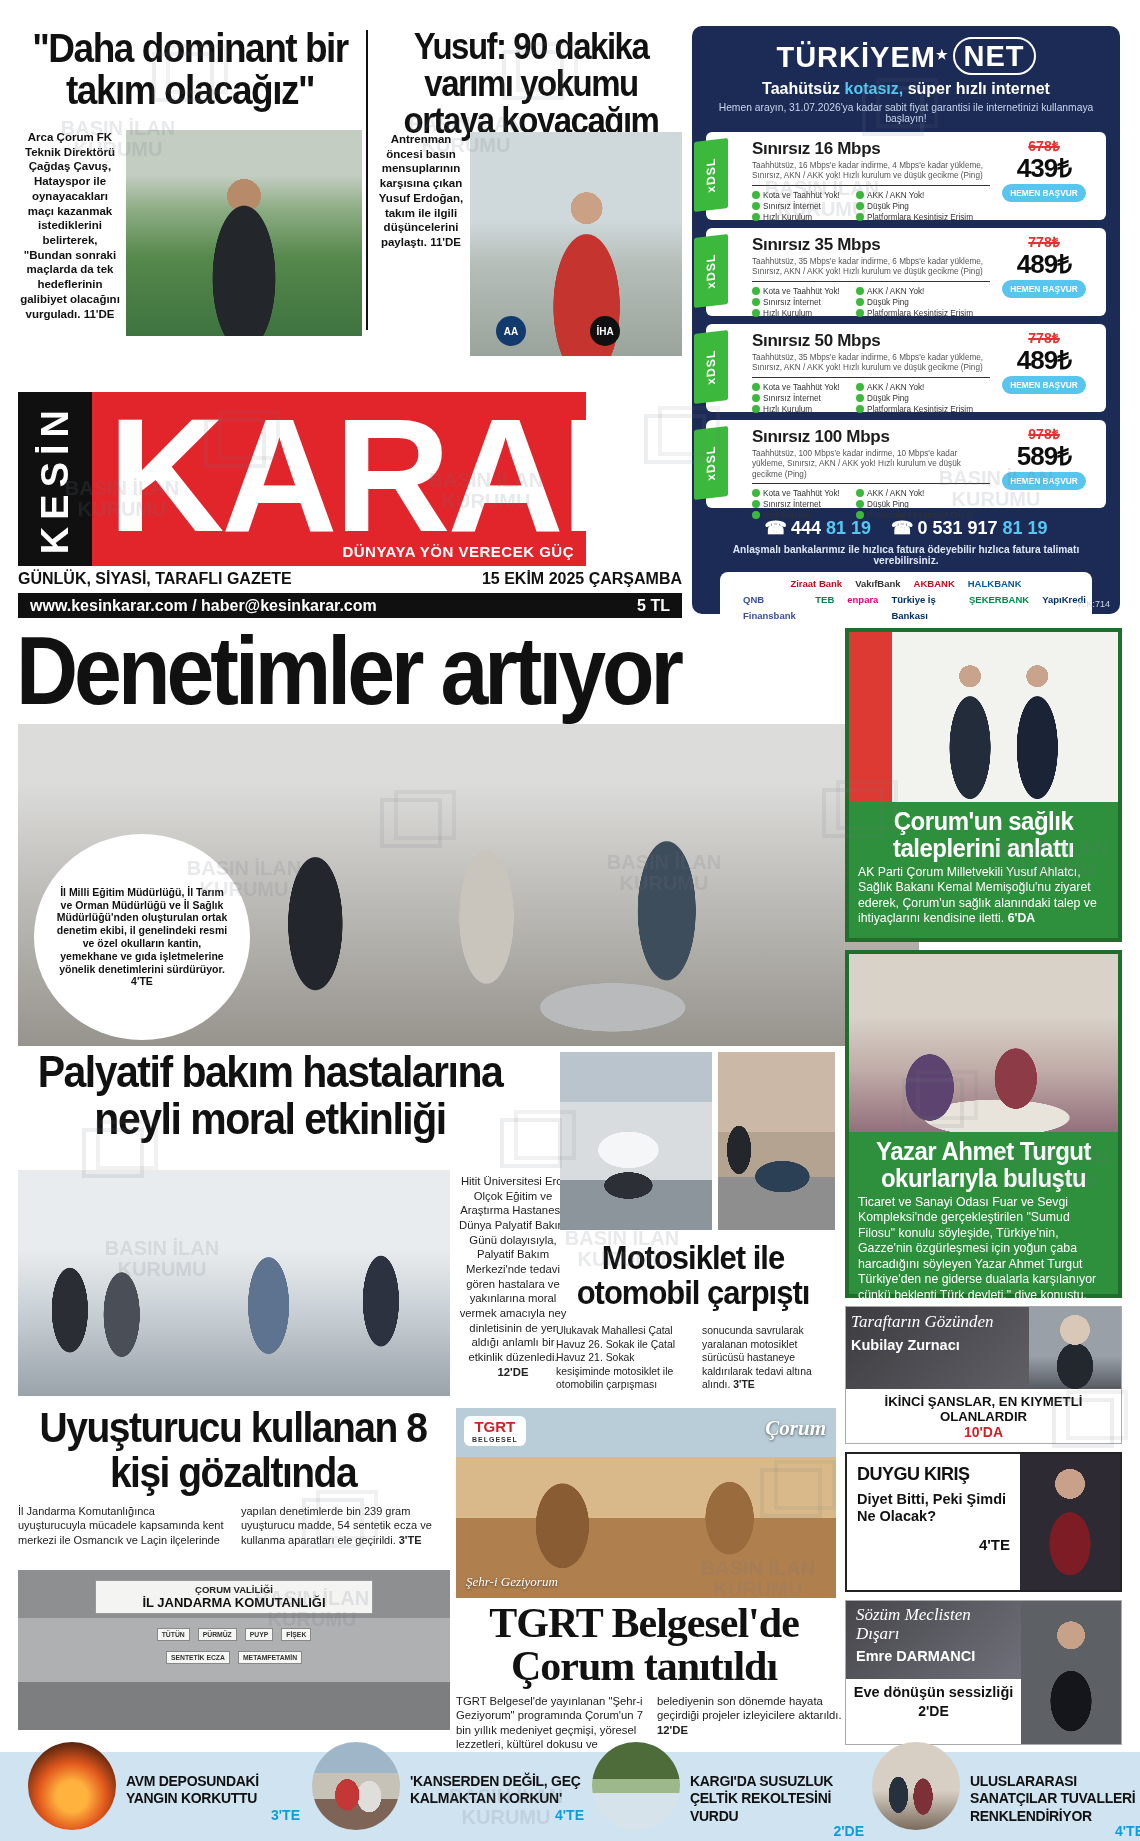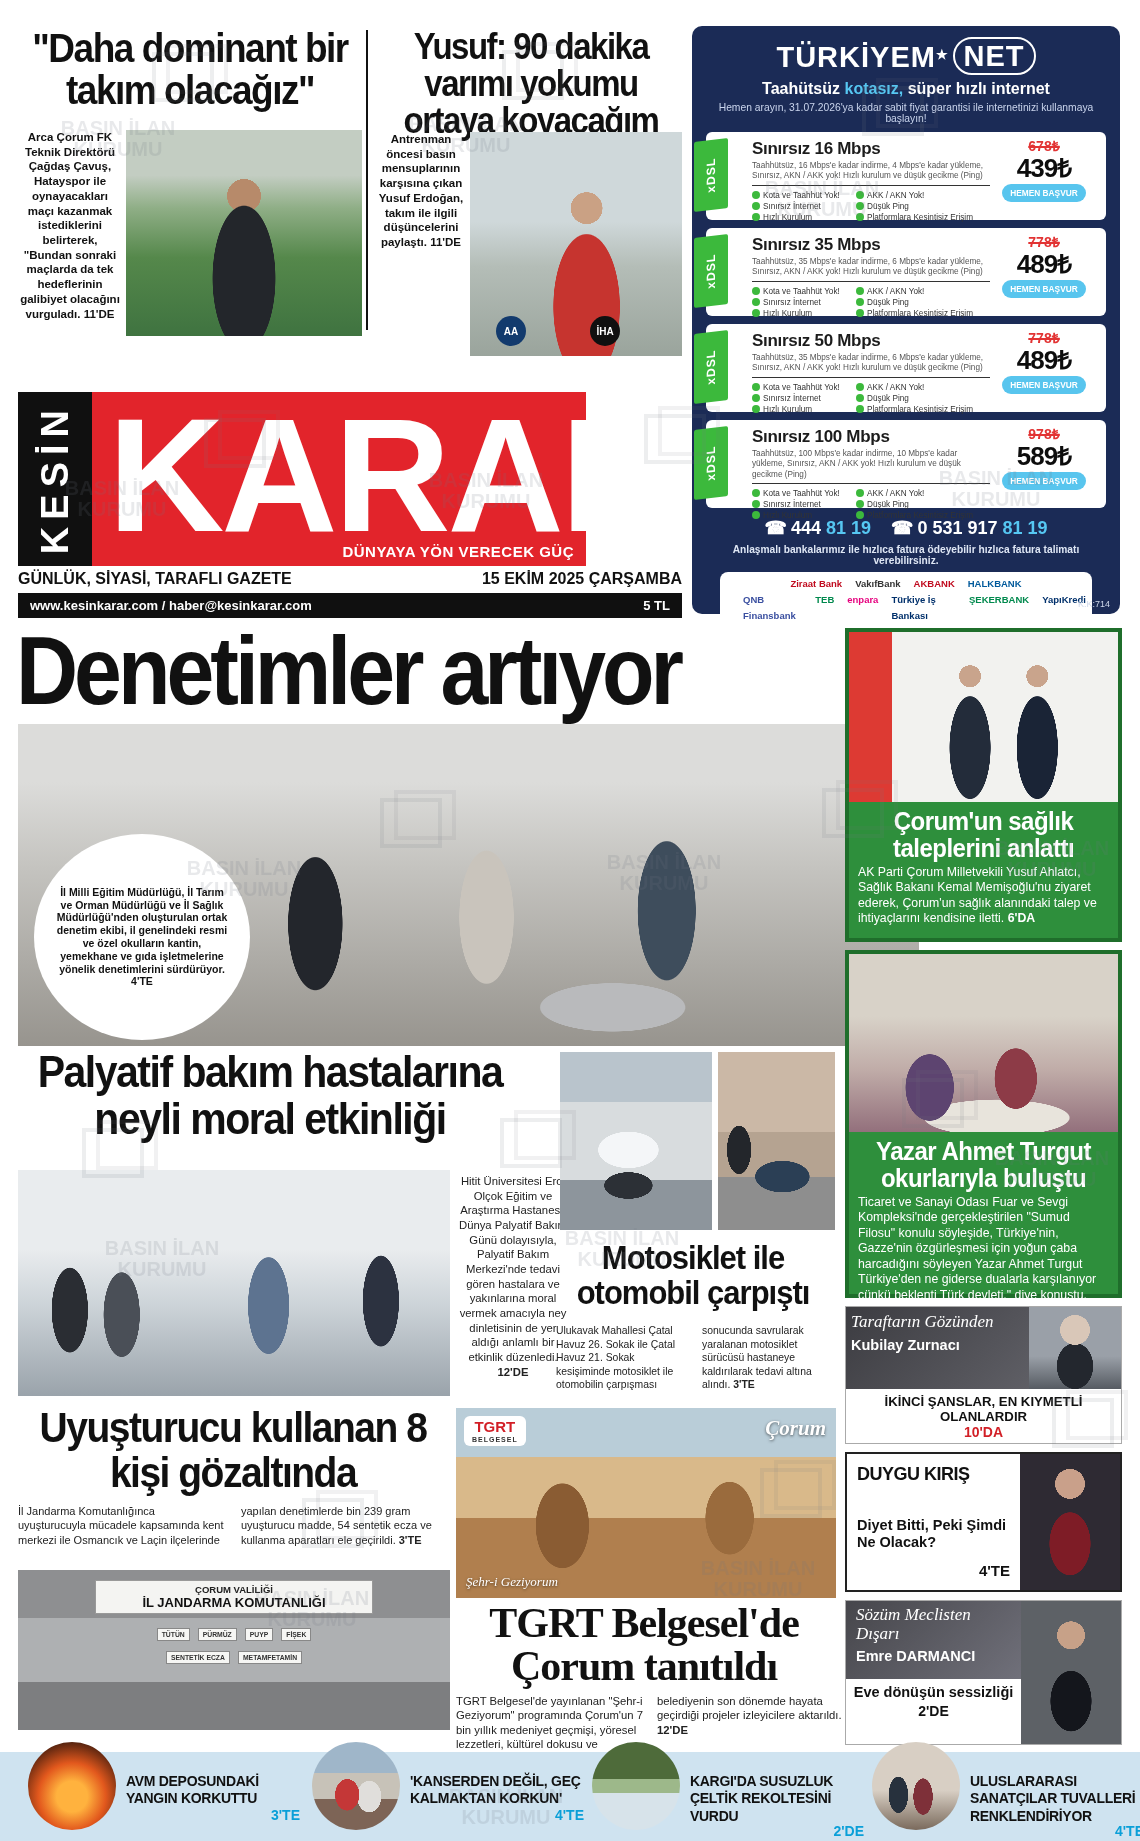--- a/index.html
+++ b/index.html
@@ -81,21 +81,21 @@
 
   
   .mh-kesin{left:18px;top:392px;width:74px;height:174px;background:#101010;display:flex;align-items:center;justify-content:center;}
   .mh-kesin span{writing-mode:vertical-rl;transform:rotate(180deg);color:#fff;font-size:38px;font-weight:bold;letter-spacing:7px;}
   .mh-karar{left:92px;top:392px;width:494px;height:174px;background:#e2242b;}
   .mh-karar .t{position:absolute;left:16px;top:-4px;font-size:152px;font-weight:bold;color:#fff;letter-spacing:-3px;
       transform:scale(1.06,1.06);transform-origin:left center;line-height:174px;}
   .mh-slogan{position:absolute;right:12px;bottom:6px;color:#fff;font-size:15px;font-weight:bold;letter-spacing:.5px;}
   .mh-line{left:18px;top:570px;width:664px;display:flex;justify-content:space-between;font-size:16px;font-weight:bold;}
   .mh-bar{left:18px;top:593px;width:664px;height:25px;background:#101010;color:#fff;display:flex;
-      justify-content:space-between;align-items:center;padding:0 12px;box-sizing:border-box;font-size:13px;font-weight:bold;}
+      justify-content:space-between;align-items:center;padding:0 12px;box-sizing:border-box;font-size:16px;font-weight:bold;}
 
   
   .main-hl{left:16px;top:622px;width:820px;font-size:86px;font-weight:bold;letter-spacing:-4px;line-height:1.0;
       transform:scaleY(1.12);transform-origin:top left;}
   .main-photo{left:18px;top:724px;width:901px;height:322px;
       background:
       radial-gradient(ellipse 45px 110px at 33% 62%,#23262c 0 60%,transparent 61%),
       radial-gradient(ellipse 45px 110px at 52% 60%,#c9c4bc 0 60%,transparent 61%),
       radial-gradient(ellipse 48px 115px at 72% 58%,#3e4d5c 0 60%,transparent 61%),
       radial-gradient(ellipse 120px 40px at 66% 88%,#b9babc 0 60%,transparent 61%),
@@ -133,21 +133,21 @@
   .cb-name{font-size:14.5px;font-weight:bold;margin-top:5px;}
   .cb-photo{width:92px;background:
       radial-gradient(circle 15px at 50% 28%,#d9c7b8 0 99%,transparent 100%),
       radial-gradient(ellipse 30px 38px at 50% 72%,#23272e 0 60%,transparent 61%),
       linear-gradient(180deg,#9aa0a8 0 60%,#565b62 100%);}
   .cb-title{font-size:13.2px;font-weight:bold;text-align:center;padding:5px 8px 0;line-height:1.15;}
   .cb-page{text-align:center;font-weight:bold;font-size:14px;color:#d21f26;}
   .cb2{top:1452px;height:140px;border:2px solid #222;display:flex;}
   .cb2-left{flex:1;padding:10px 10px;}
   .cb2-name{font-size:18px;font-weight:bold;letter-spacing:-.5px;}
-  .cb2-title{font-size:14.5px;font-weight:bold;margin-top:32px;line-height:1.2;}
+  .cb2-title{font-size:14.5px;font-weight:bold;margin-top:6px;line-height:1.2;}
   .cb2-page{font-size:15px;font-weight:bold;margin-top:10px;text-align:right;}
   .cb2-photo{width:100px;background:
       radial-gradient(circle 15px at 50% 22%,#c9a08a 0 99%,transparent 100%),
       radial-gradient(ellipse 34px 52px at 50% 66%,#7e1c26 0 60%,transparent 61%),
       linear-gradient(180deg,#2e2a33 0 100%);}
   .cb3{top:1600px;height:145px;display:flex;}
   .cb3-left{flex:1;display:flex;flex-direction:column;}
   .cb3-head{height:78px;background:linear-gradient(135deg,#46464b,#70707a);color:#fff;padding:5px 10px;box-sizing:border-box;}
   .cb3-body{flex:1;text-align:center;padding-top:5px;}
   .cb3-title{font-size:14.5px;font-weight:bold;line-height:1.2;}

